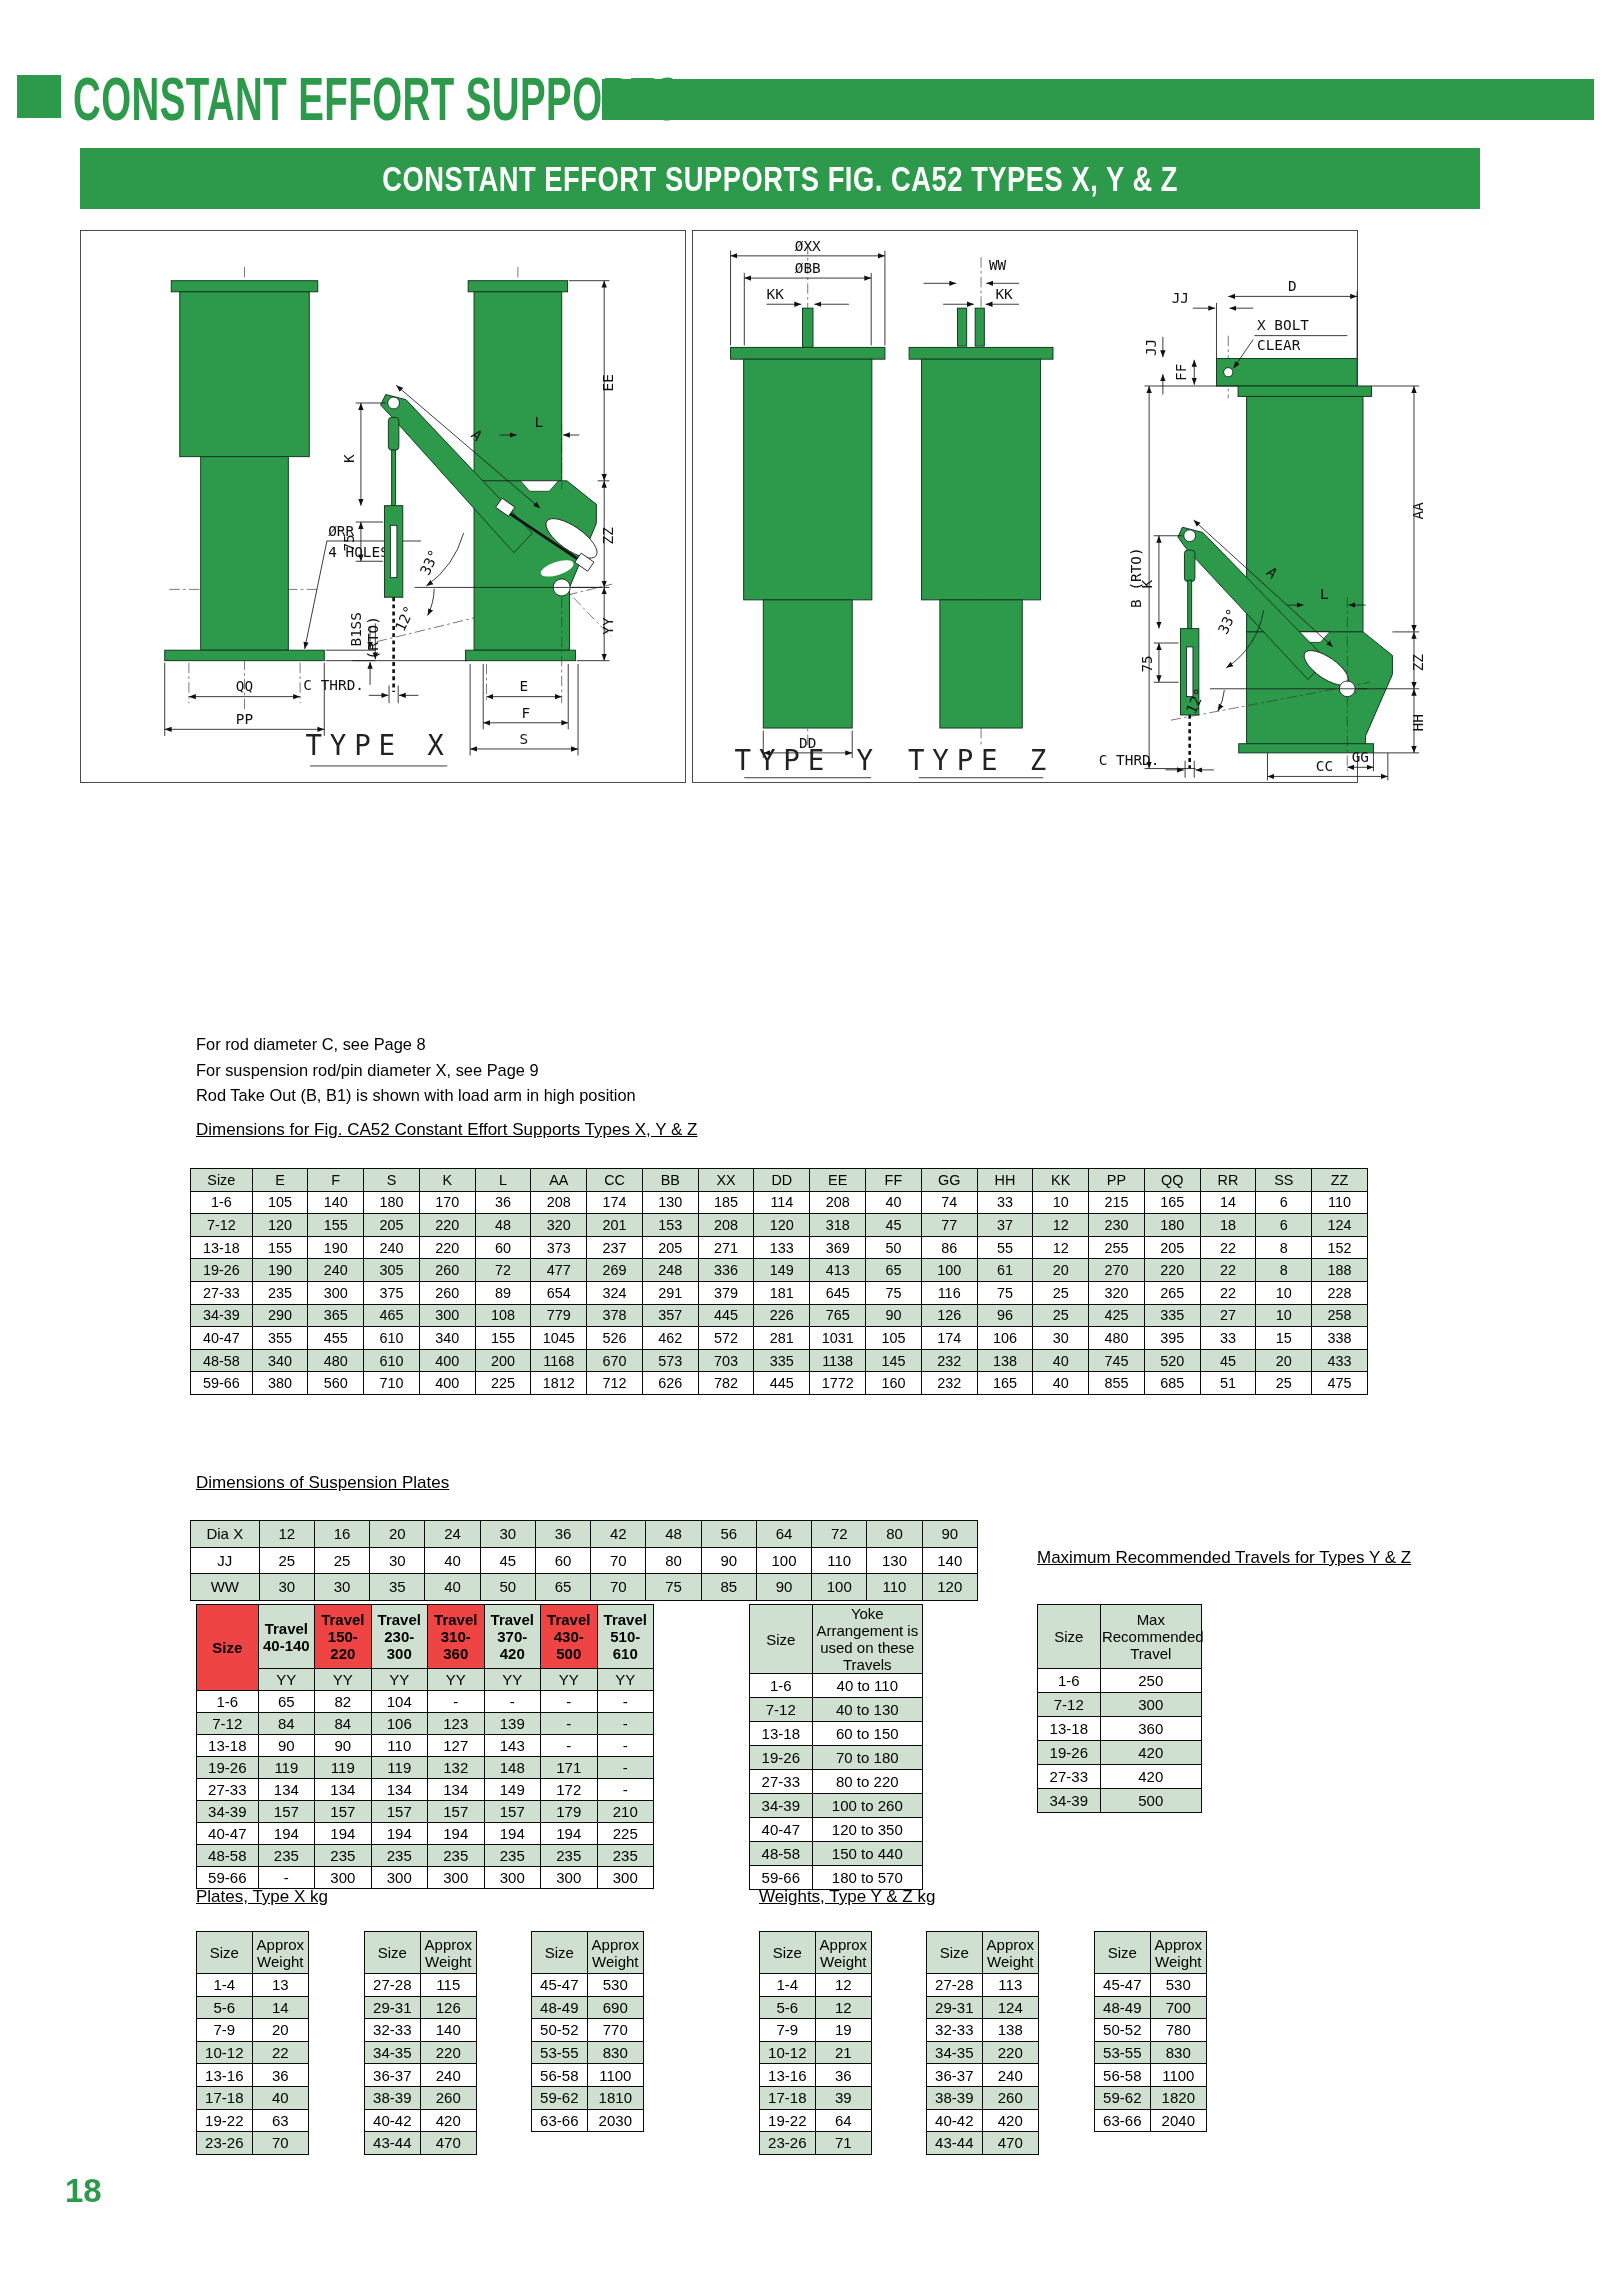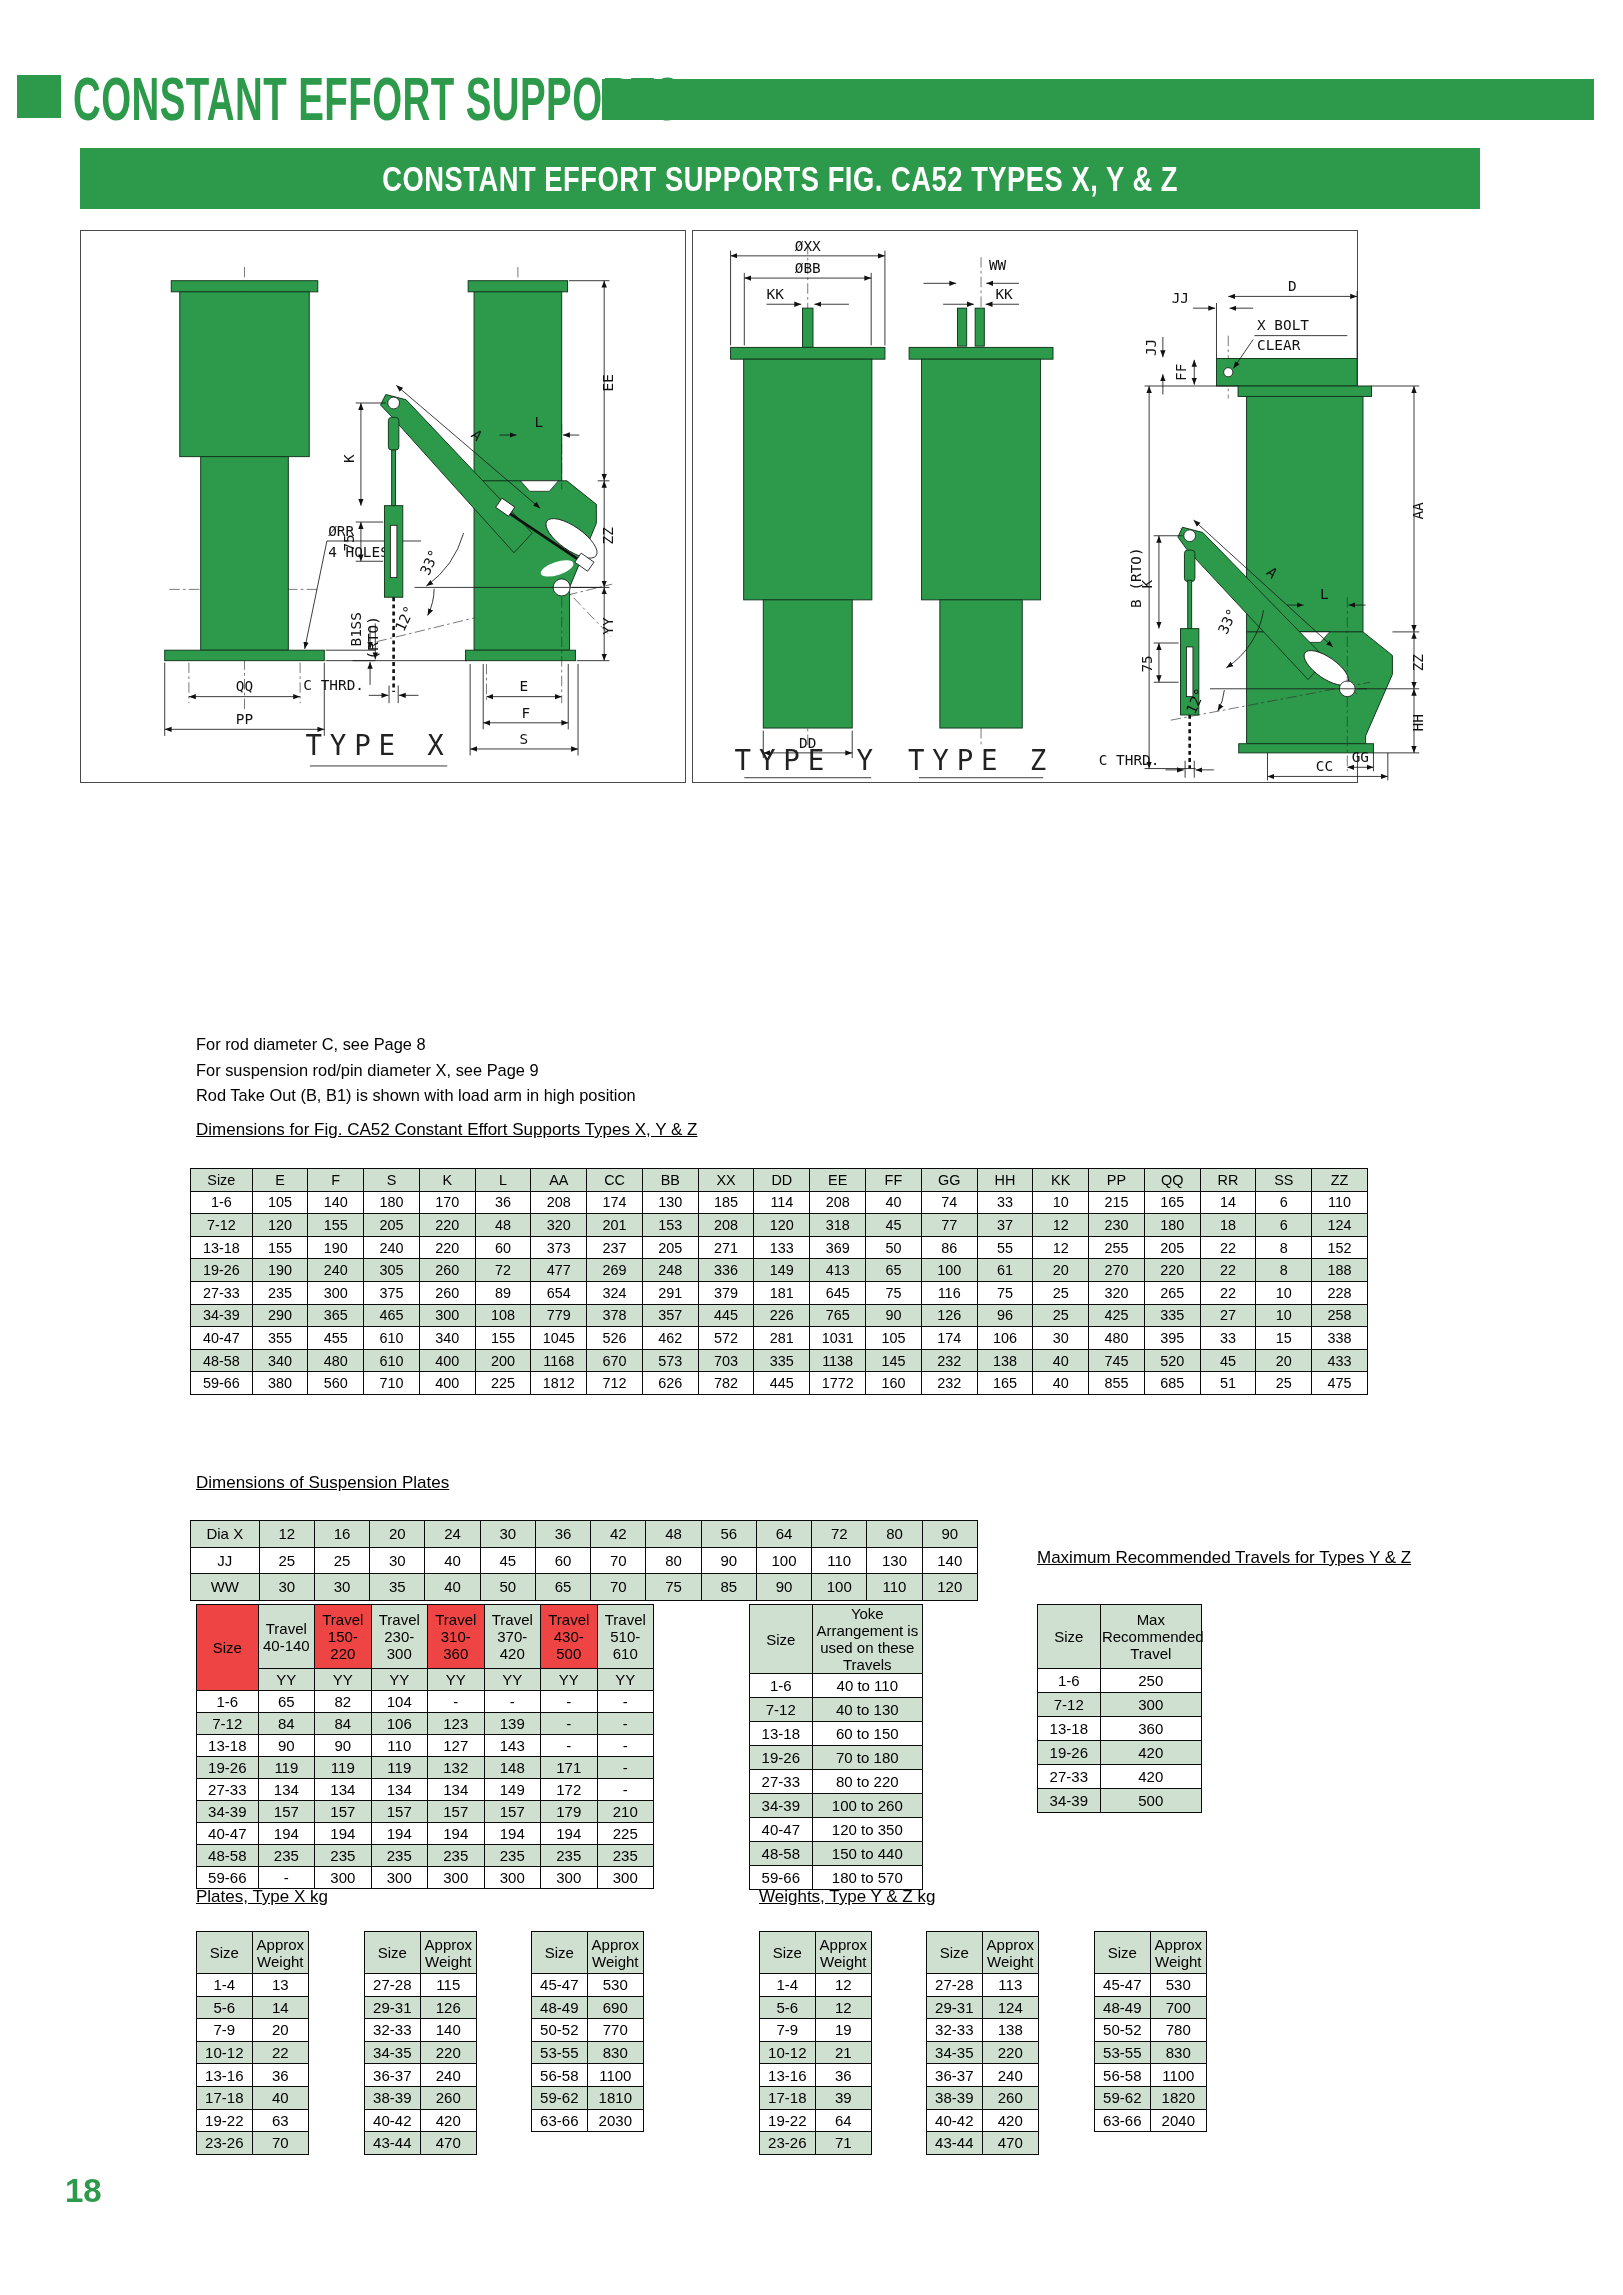--- a/index.html
+++ b/index.html
@@ -40,21 +40,21 @@
   .cg{background:var(--cellg);}
   .cw{background:#ef4444;}
   .t-main{left:190px;top:1168px;width:1178px;}
   .t-main td{height:21.6px;font-size:14.4px;}
   .t-main td:first-child{width:58px;}
   .t-susp{left:190px;top:1520px;width:788px;}
   .t-susp td{height:25.5px;}
   .t-susp td:first-child{width:65px;}
   .t-yy{left:196px;top:1604px;width:458px;}
   .t-yy td{height:21px;}
-  .t-yy tr:first-child td{height:63px;}
+  .t-yy tr:first-child td{height:63px;font-weight:bold;}
   .t-yy td:first-child{width:58px;}
   .t-yoke{left:749px;top:1604px;width:174px;}
   .t-yoke td{height:23px;}
   .t-yoke tr:first-child td{height:63px;}
   .t-yoke td:first-child{width:59px;}
   .t-max{left:1037px;top:1604px;width:165px;}
   .t-max td{height:23px;}
   .t-max tr:first-child td{height:63px;}
   .t-max td:first-child{width:59px;}
   .t-w{width:113px;top:1931px;}

